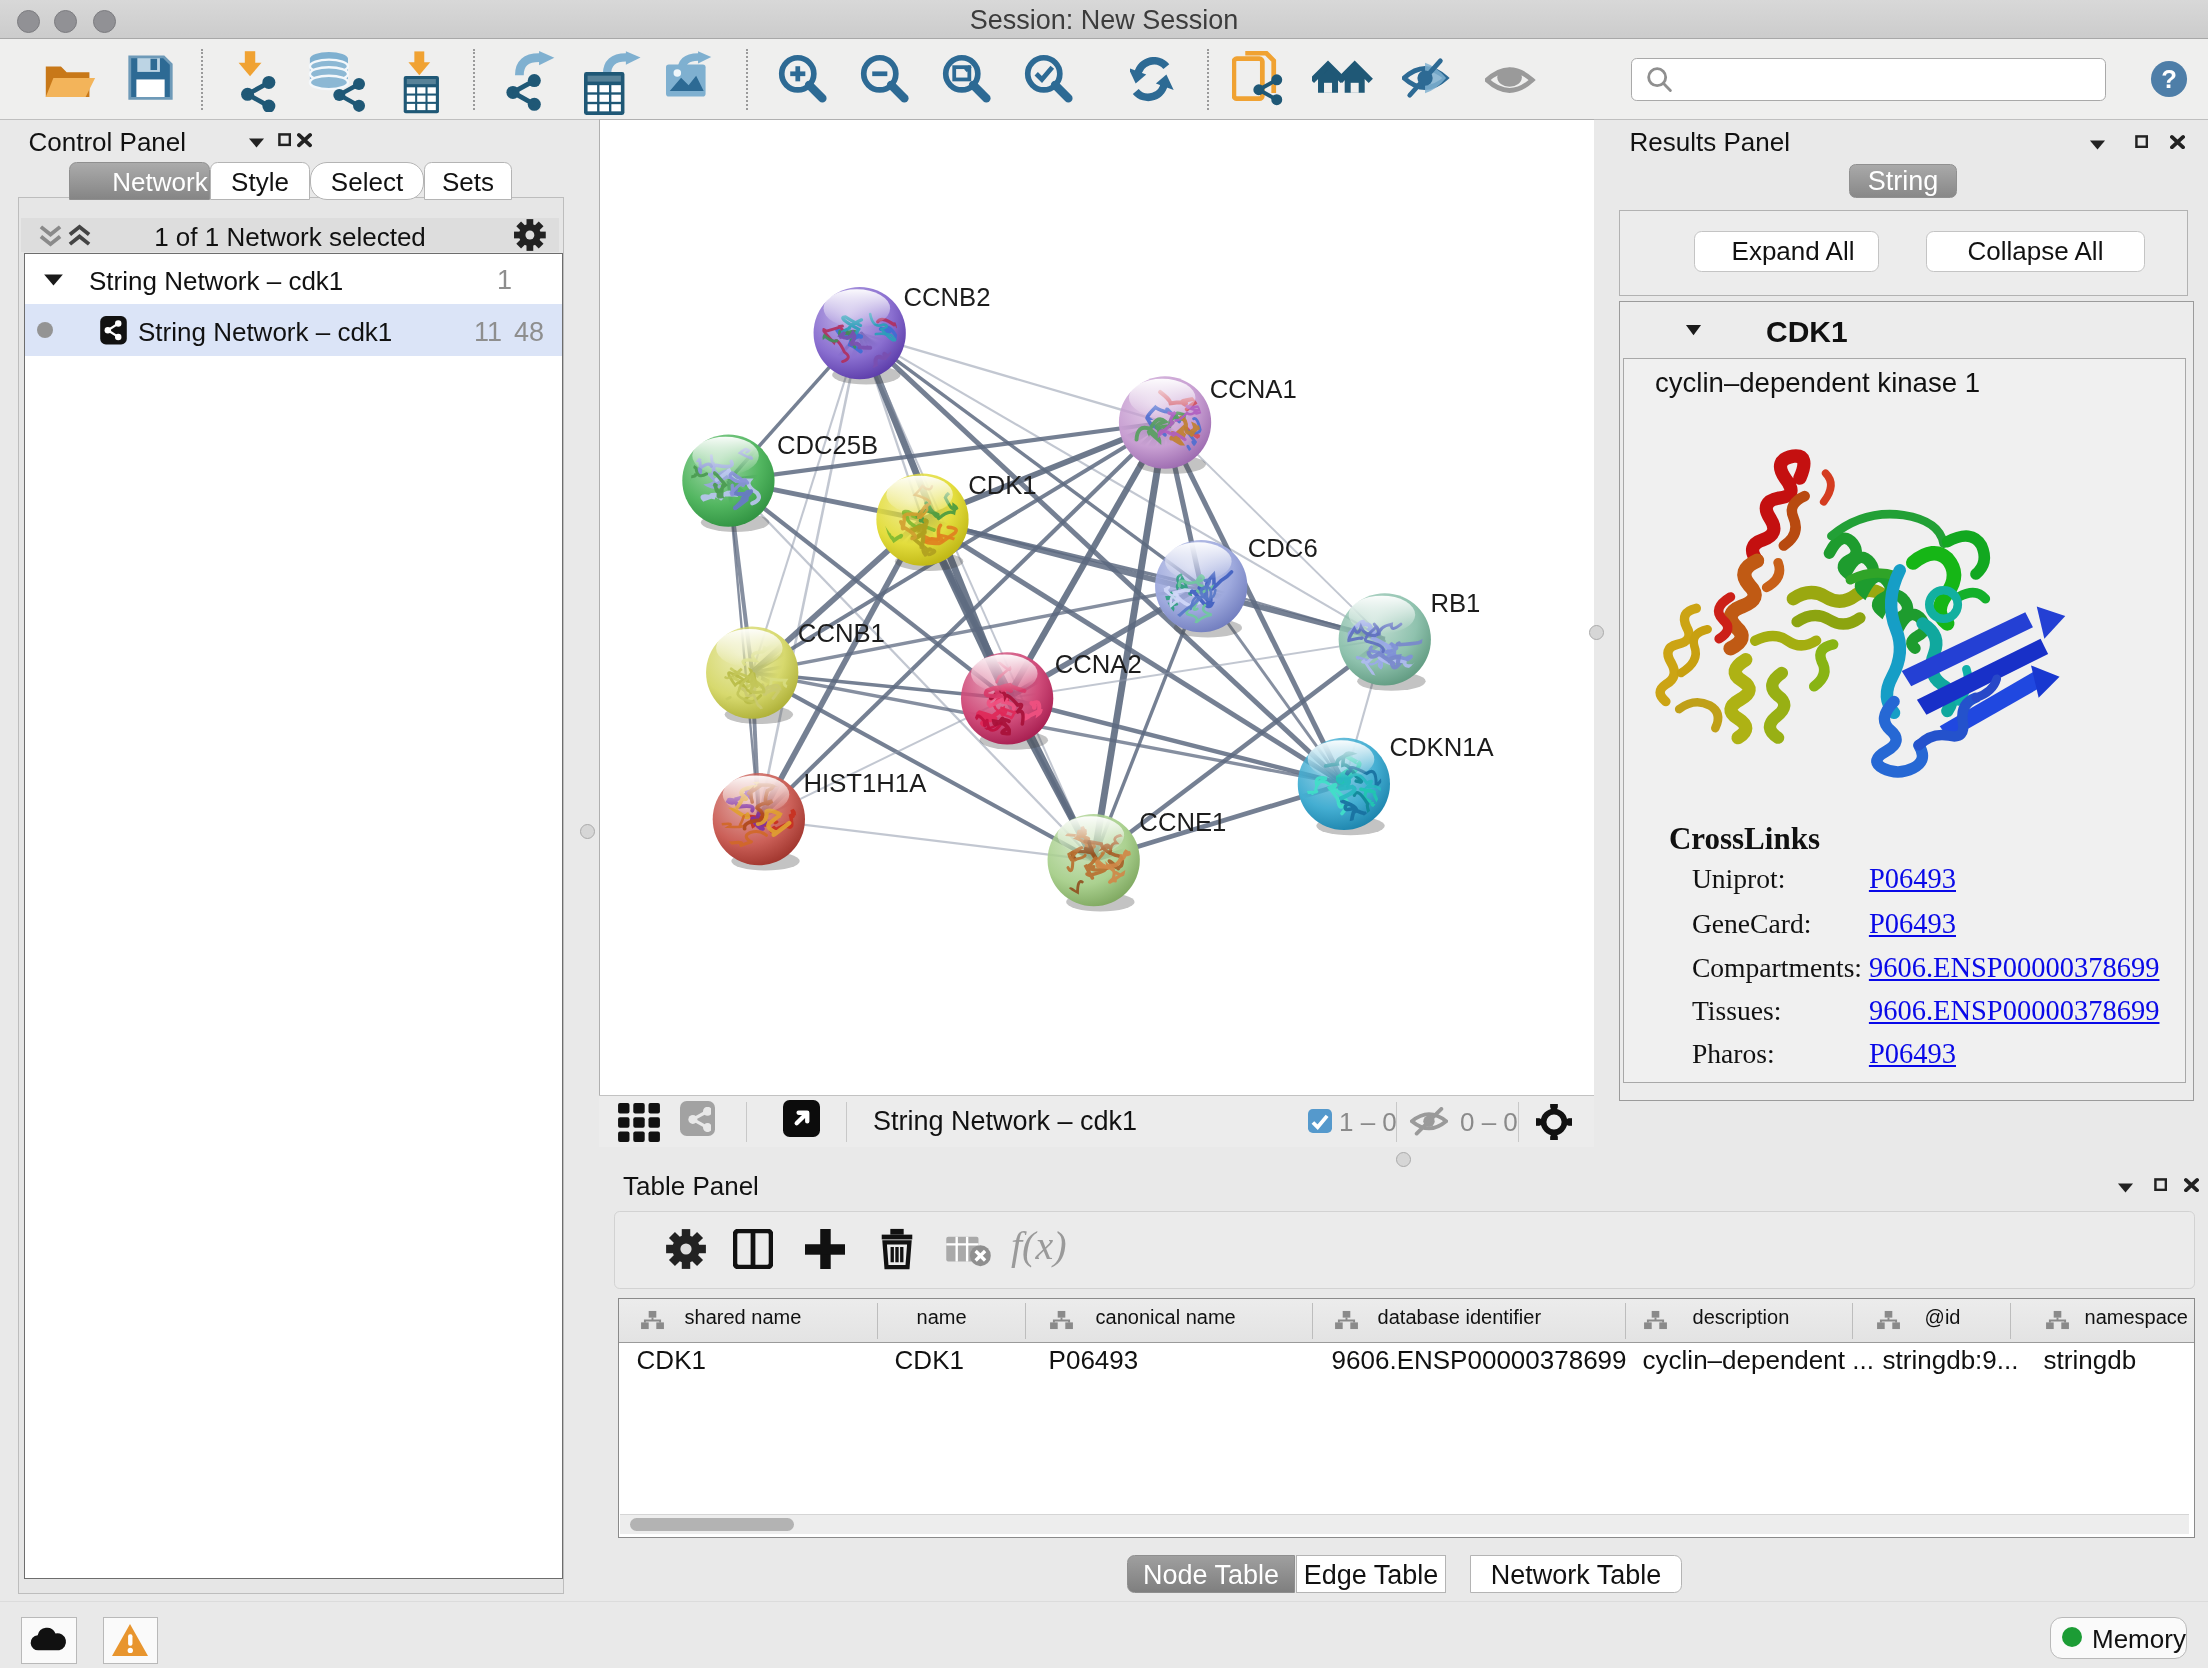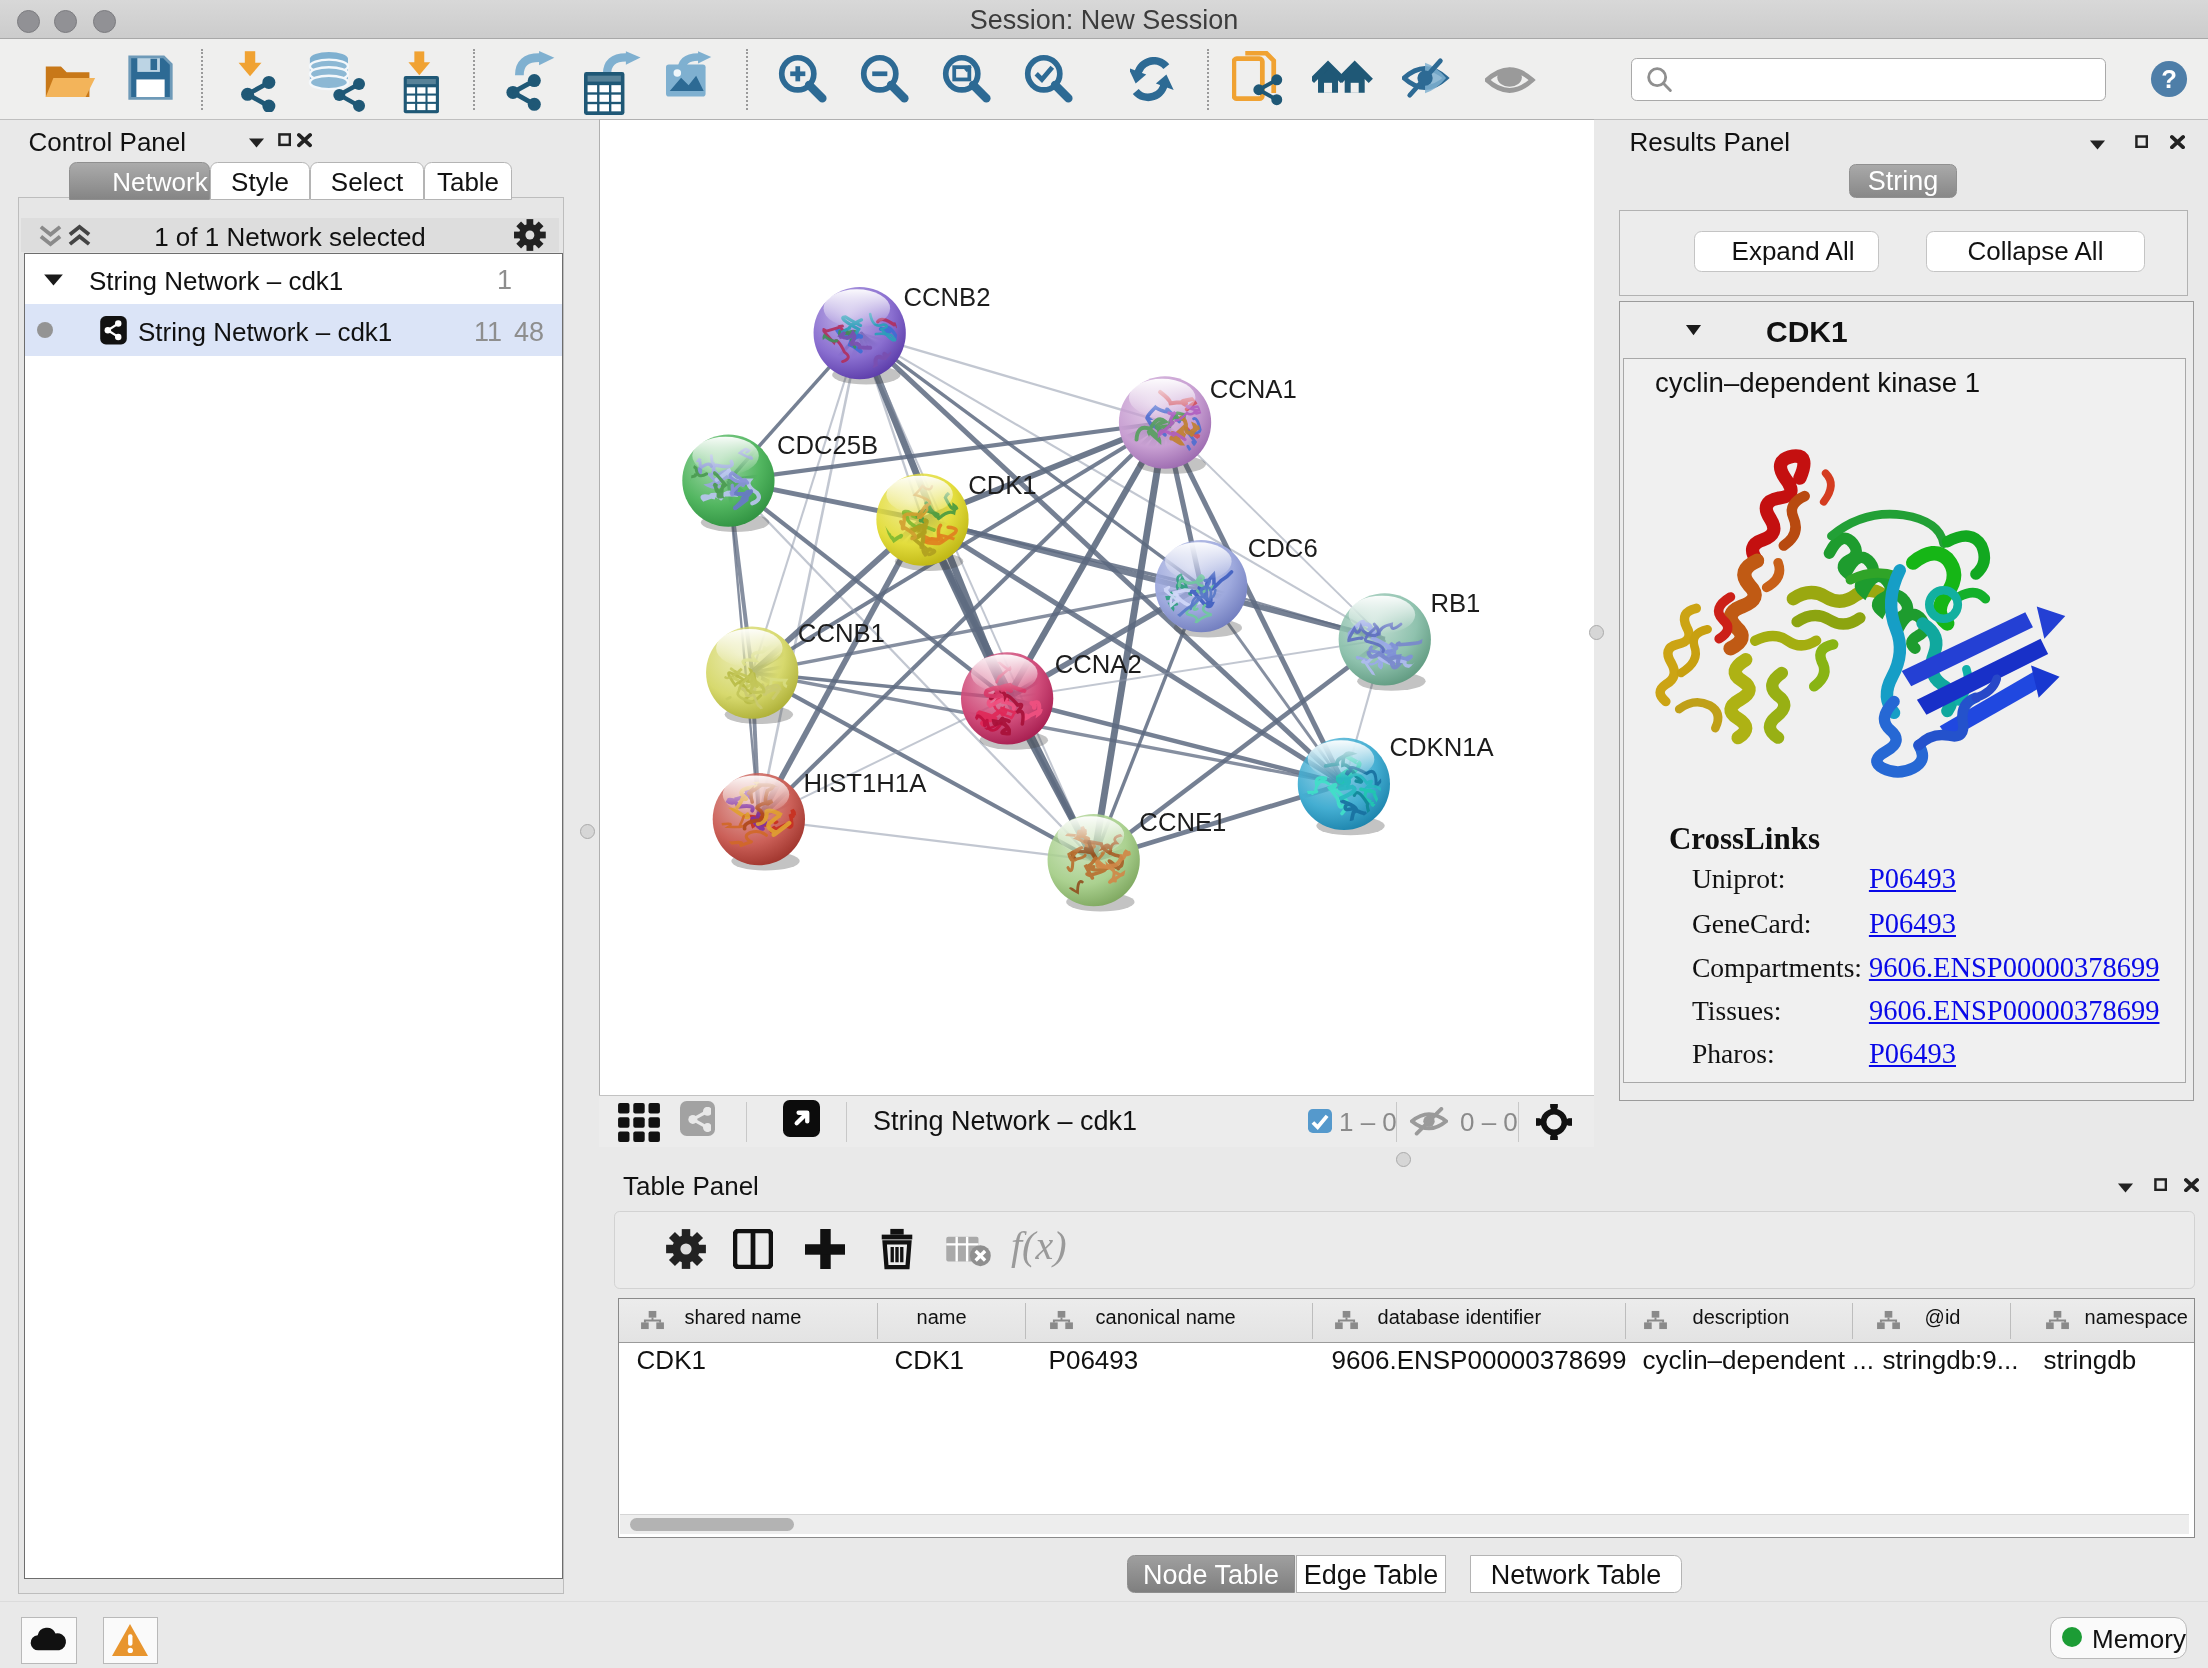--- a/index.html
+++ b/index.html
@@ -246,22 +246,22 @@
     <svg width="13.3" height="13.3" viewBox="0 0 14 14" style="position:absolute;left:278px;top:14.3px;">
       <rect x="1.5" y="1.5" width="11" height="11" fill="none" stroke="#222" stroke-width="2.6"></rect>
     </svg>
     <svg width="15" height="14.3" viewBox="0 0 16 15" style="position:absolute;left:297px;top:14.3px;">
       <path d="M2 2 L14 13 M2 13 L14 2" stroke="#222" stroke-width="4" stroke-linecap="round"></path>
     </svg>
 
   <div id="cp-inner"></div>
   <div class="tab sel" style="left:69px;width:141px;">Network</div>
   <div class="tab" style="left:210px;width:100px;">Style</div>
-  <div class="tab" style="left:310px;width:114px;">Select</div>
-  <div class="tab" style="left:424px;width:88px;">Table</div>
+  <div class="tab" style="left:310px;width:114px;border-radius:17px;">Select</div>
+  <div class="tab" style="left:424px;width:88px;">Sets</div>
   <div id="cp-bar">
     <svg width="25" height="23" viewBox="0 0 26 24" style="position:absolute;left:17px;top:5.7px;">
         <path d="M3 3 L13 11 L23 3 M3 13 L13 21 L23 13" fill="none" stroke="#8a8a8a" stroke-width="4"></path>
       </svg>
       <svg width="25" height="23" viewBox="0 0 26 24" style="position:absolute;left:46px;top:5.7px;">
         <path d="M3 11 L13 3 L23 11 M3 21 L13 13 L23 21" fill="none" stroke="#444" stroke-width="4"></path>
       </svg>
       <svg width="538" height="34" viewBox="0 0 566 36" style="position:absolute;left:0;top:0;">
         <g transform="translate(537,18) scale(1.05)">
           <rect x="-3.4" y="-16" width="6.8" height="9" fill="#222" transform="rotate(0)"></rect>

